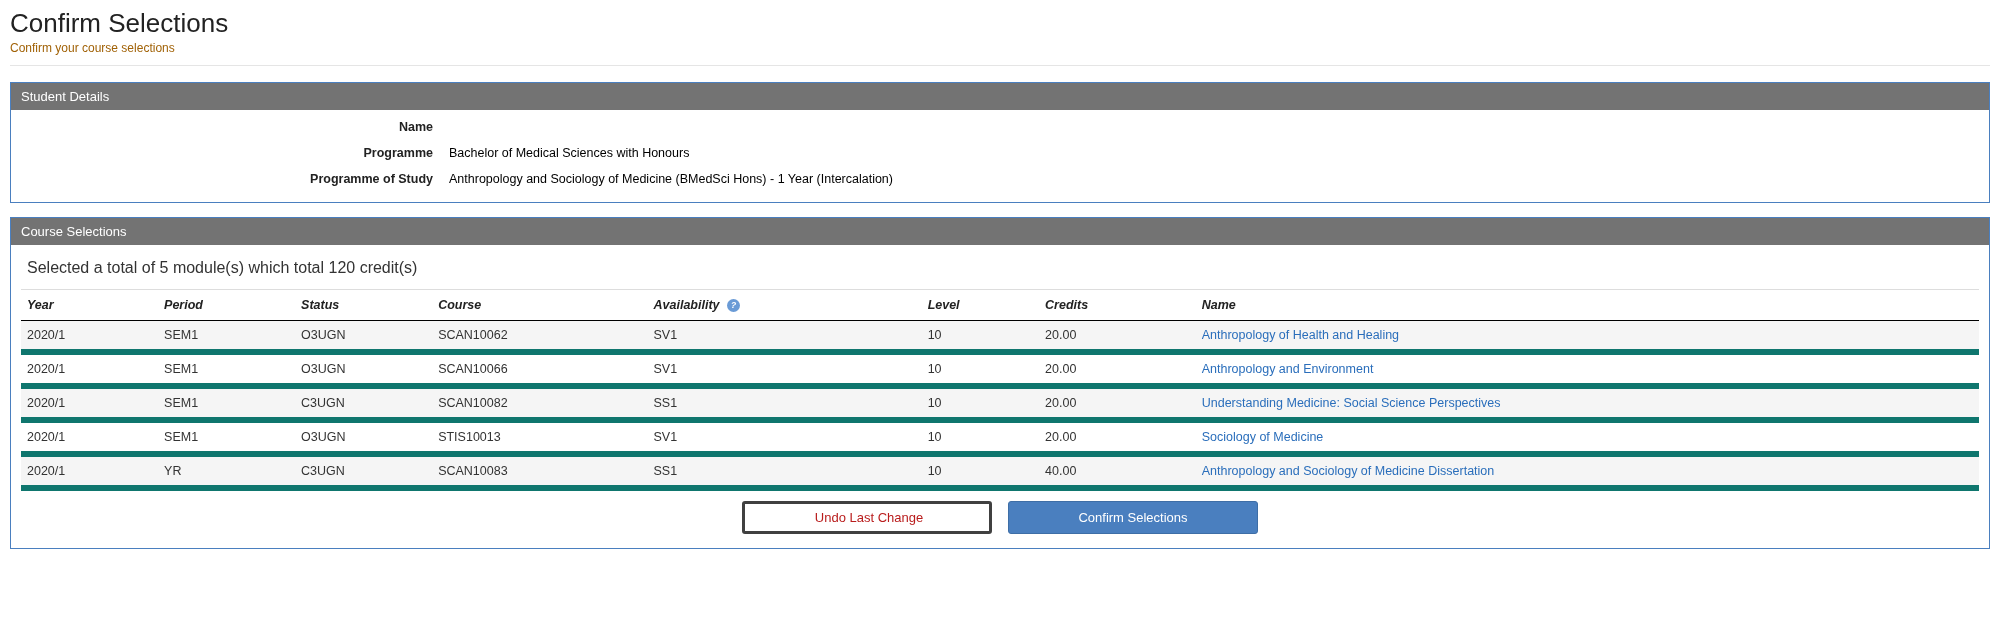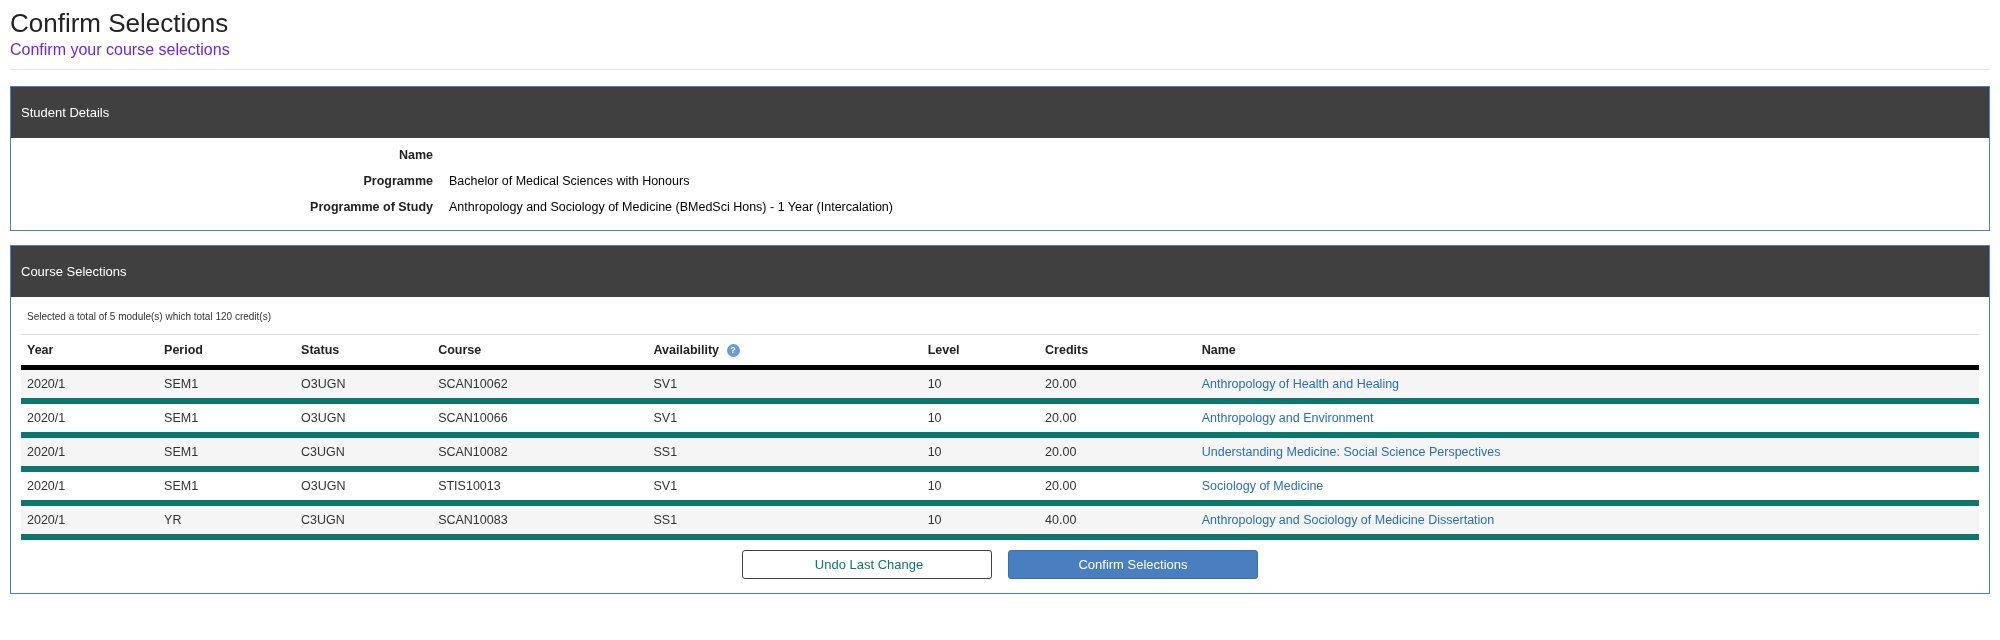--- a/index.html
+++ b/index.html
@@ -11,66 +11,67 @@
       padding: 8px 10px;
     }
     .page-header { margin-bottom: 10px; }
     .page-title {
       font-size: 26px;
       font-weight: 400;
       color: #222;
       margin-bottom: 2px;
     }
     .page-subtitle {
-      font-size: 16px;
-      color: #6d28d9;
+      font-size: 12px;
+      color: #a16207;
     }
     hr.divider {
       border: none;
       border-top: 1px solid #e5e5e5;
       margin: 10px 0 16px 0;
     }
     .panel {
       border: 1px solid #4a7fbf;
       margin-bottom: 14px;
       background: #fff;
     }
     .panel-header {
-      background: #404040;
+      background: #737373;
       color: #fff;
-      padding: 18px 10px;
+      padding: 6px 10px;
       font-size: 13px;
     }
     .panel-body { padding: 4px 10px 10px 10px; }
     .details-table { width: 100%; border-collapse: collapse; }
     .details-table td { padding: 6px 8px; vertical-align: top; font-size: 12.5px; }
     .details-table td.label-cell {
       text-align: right;
       font-weight: 700;
       width: 420px;
       color: #222;
     }
     .details-table td.value-cell { color: #000000; }
     .summary-text {
-      font-size: 10px;
+      font-size: 16px;
       color: #333;
       padding: 10px 6px 12px 6px;
     }
     .course-table {
       width: 100%;
       border-collapse: collapse;
       font-size: 12.5px;
     }
     .course-table th {
       text-align: left;
       font-weight: 700;
       padding: 8px 6px;
       border-top: 1px solid #ddd;
-      border-bottom: 5px solid #000000;
+      border-bottom: 1px solid #000000;
       color: #222;
+      font-style: italic;
     }
     .course-table td {
       padding: 7px 6px;
       border-bottom: 6px solid #0f766e;
       color: #333;
     }
     .course-table tbody tr:nth-child(odd) td { background: #f5f5f5; }
     .course-table tbody tr:nth-child(even) td { background: #fff; }
     .course-table a.name-link {
       color: #2a6ebb;
@@ -103,22 +104,22 @@
       padding: 6px 10px;
       font-size: 13px;
       text-align: center;
       border-radius: 3px;
       cursor: pointer;
       min-width: 250px;
       border: 1px solid transparent;
     }
     .btn-outline {
       background: #fff;
-      border: 1px solid #404040;
-      color: #0f766e;
+      border: 3px solid #404040;
+      color: #b91c1c;
       padding-left: 14px;
     }
     .btn-primary {
       background: #4a7fbf;
       border: 1px solid #3e6ea6;
       color: #fff;
     }
     .col-year   { width: 7%; }
     .col-period { width: 7%; }
     .col-status { width: 7%; }

